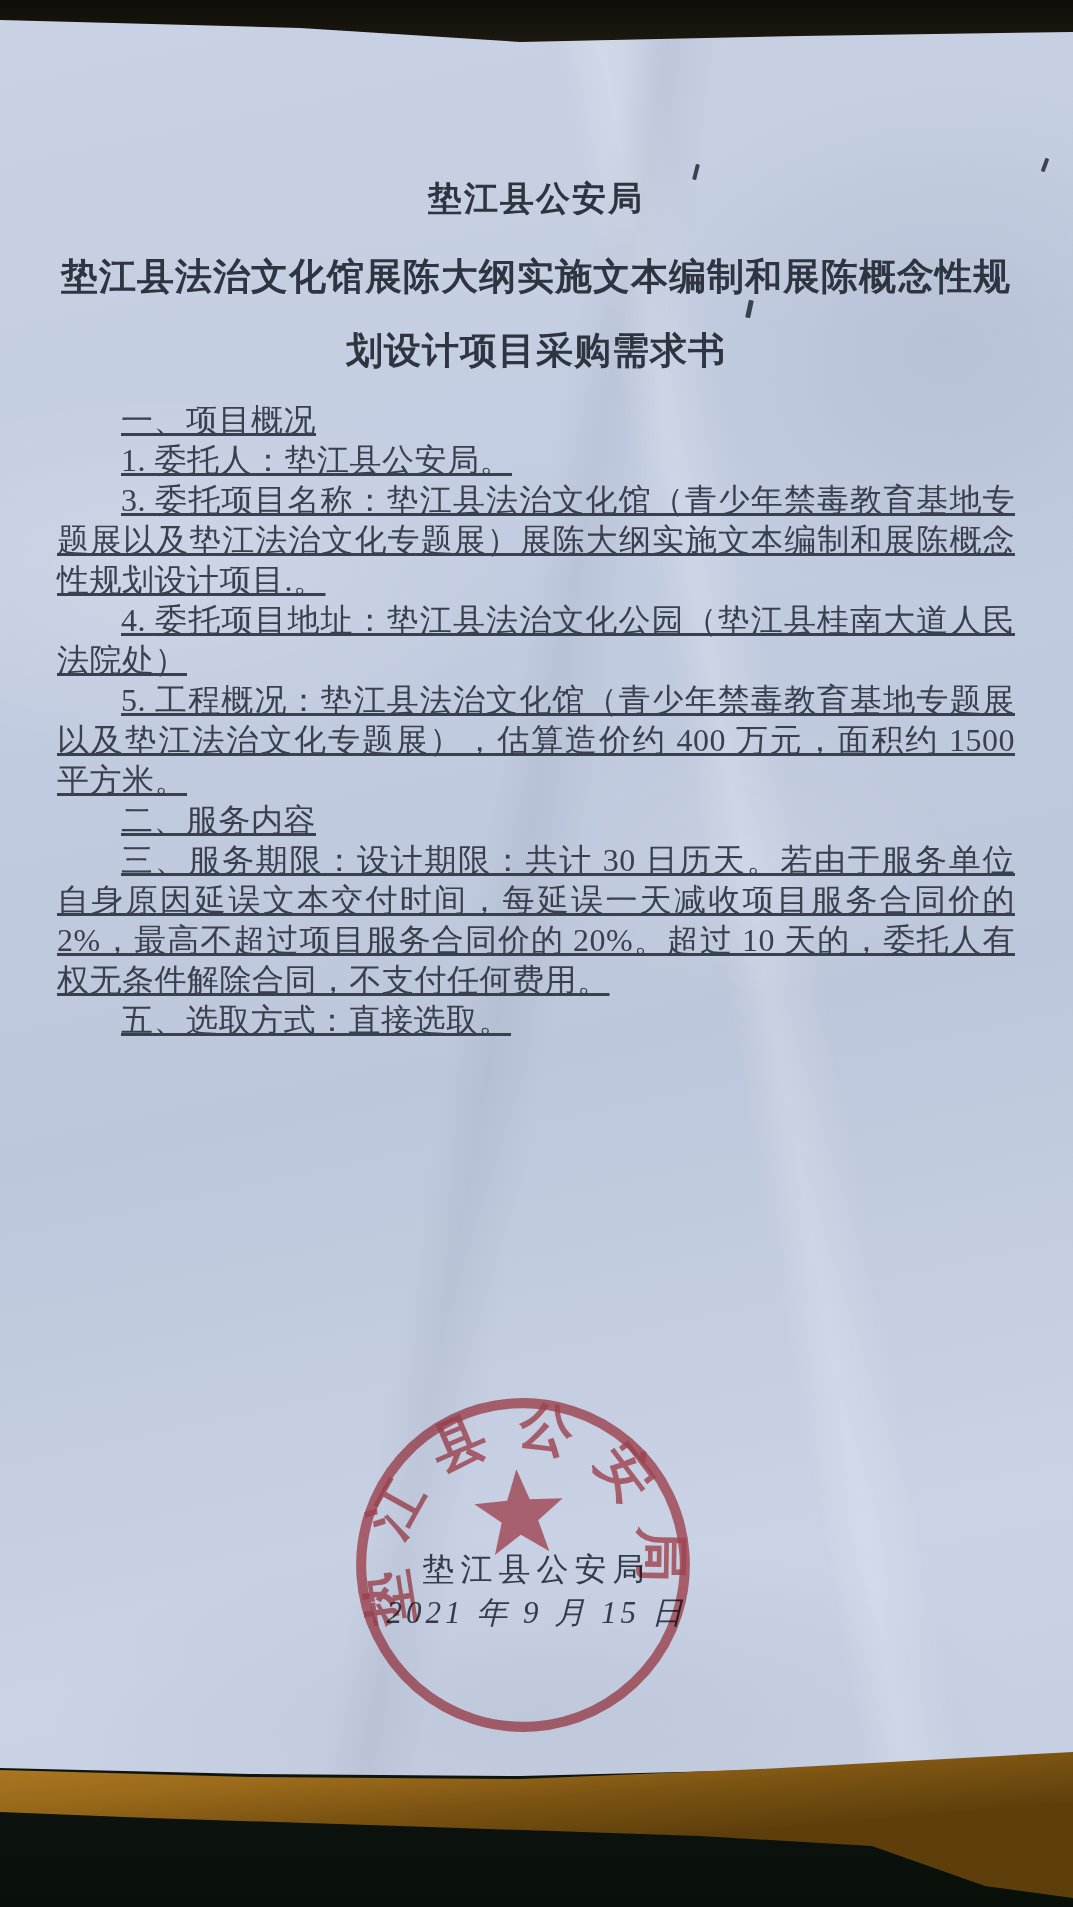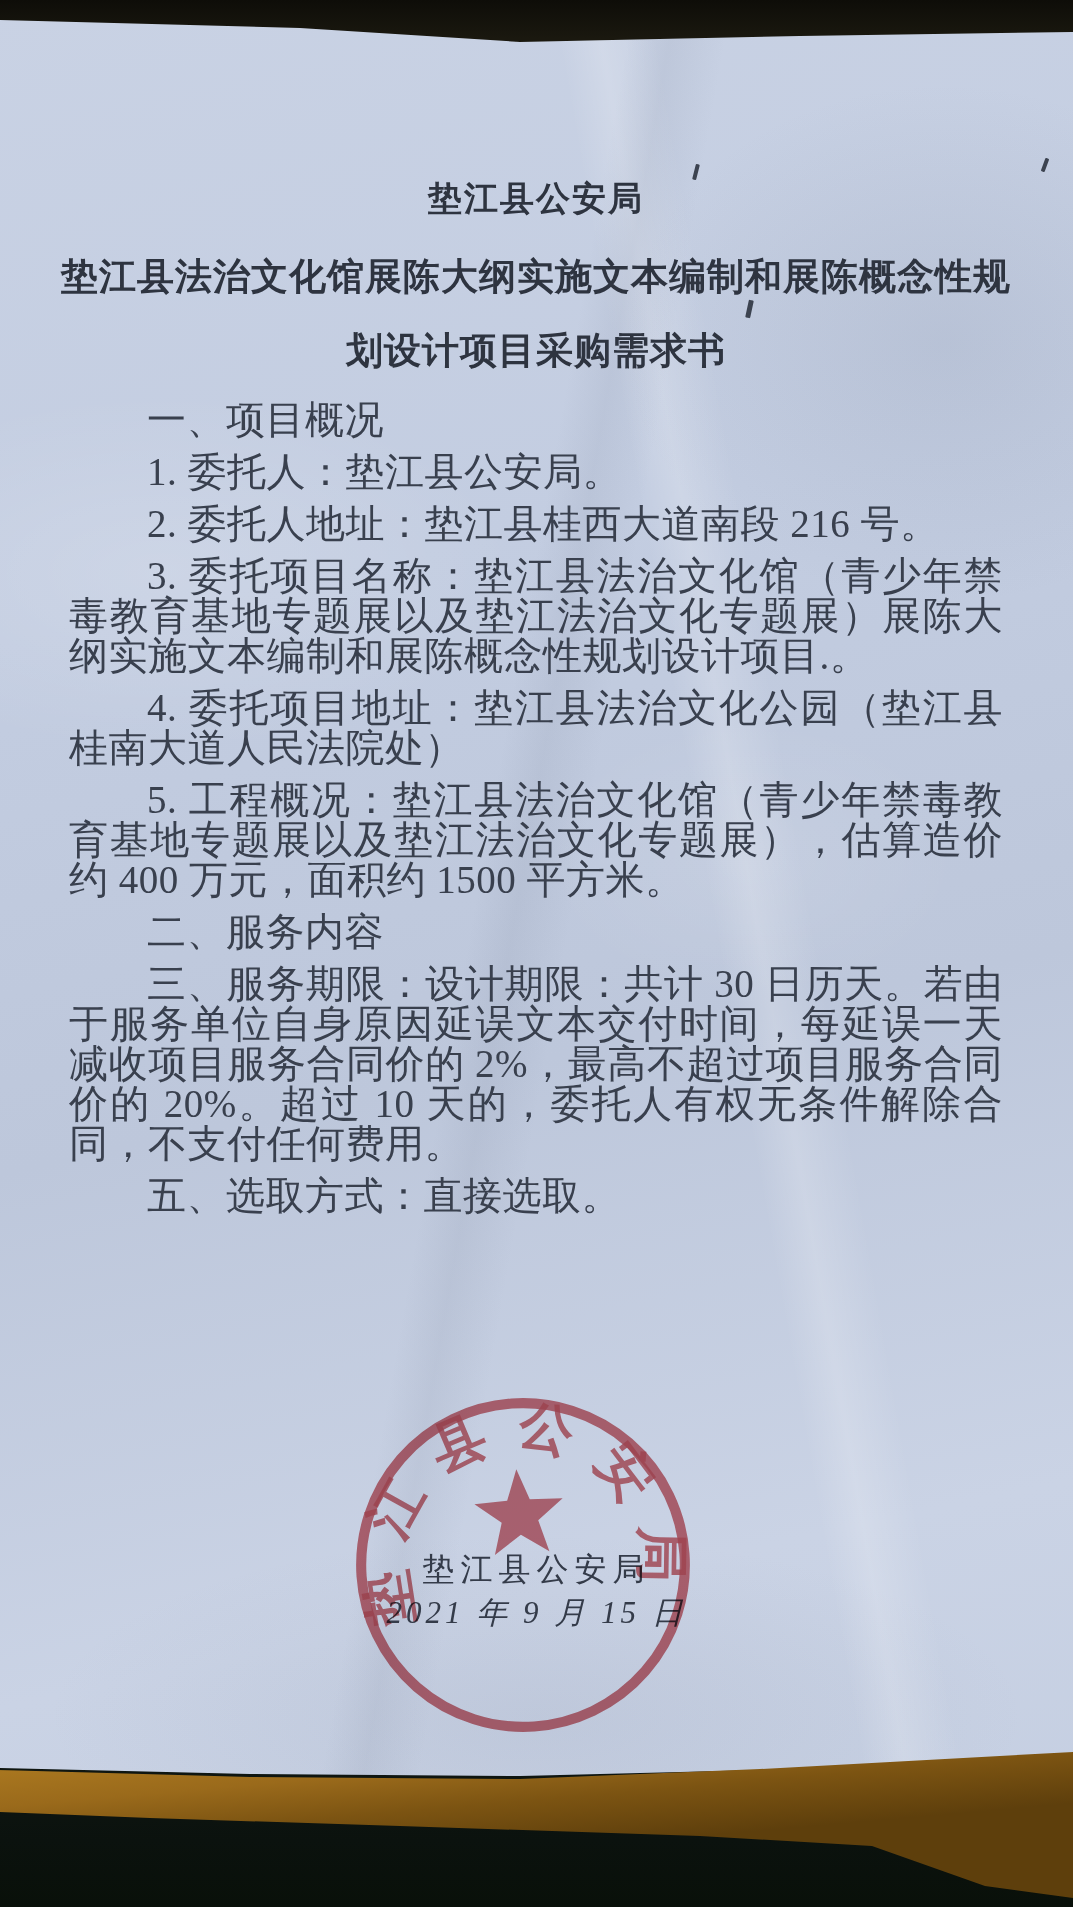--- a/index.html
+++ b/index.html
@@ -31,22 +31,22 @@
       linear-gradient(100deg,transparent 45%,rgba(108,118,140,.10) 48%,transparent 52%),
       linear-gradient(80deg,transparent 63%,rgba(255,255,255,.18) 66%,transparent 70%),
       radial-gradient(ellipse 700px 260px at 50% 90%,rgba(125,135,158,.13),transparent 70%),
       radial-gradient(ellipse 300px 200px at 70% 45%,rgba(255,255,255,.10),transparent 70%);}
   
   .doc{position:absolute;left:57px;top:178px;width:958px;z-index:2;color:#39404e;}
   .org-title{margin:0 0 22px 0;text-align:center;font-size:34px;line-height:40px;font-weight:bold;
     color:#2e3440;font-family:"Liberation Sans","DejaVu Sans",sans-serif;letter-spacing:2px;}
   .doc-title{margin:0 0 12px 0;text-align:center;font-size:37px;line-height:74px;font-weight:bold;
     color:#2e3440;font-family:"Liberation Sans","DejaVu Sans",sans-serif;letter-spacing:1px;}
-  .body-text p{margin:12px;font-size:39px;line-height:40px;letter-spacing:.5px;
-    text-indent:2em;text-align:justify;}
+  .body-text p{margin:0;font-size:32px;line-height:40px;letter-spacing:.5px;
+    text-indent:2em;text-align:justify;text-decoration:underline;}
   
   .sign{position:absolute;left:0;top:1547px;width:1073px;text-align:center;z-index:2;color:#343b49;}
   .sign-org{font-size:32px;line-height:44px;letter-spacing:6px;}
   .sign-date{font-size:31px;line-height:44px;letter-spacing:4px;font-style:italic;}
   
   .seal{position:absolute;left:346px;top:1388px;width:354px;height:354px;z-index:3;
     mix-blend-mode:multiply;opacity:.88;transform:rotate(-4deg);}
   
   .speck{position:absolute;background:#3c4350;z-index:2;border-radius:1px;}
   .speck.a{left:694px;top:164px;width:4px;height:16px;transform:rotate(14deg);}
@@ -69,21 +69,20 @@
 
   <div class="doc">
     <h1 class="org-title">垫江县公安局</h1>
     <h2 class="doc-title">
       <span>垫江县法治文化馆展陈大纲实施文本编制和展陈概念性规</span><br>
       <span>划设计项目采购需求书</span>
     </h2>
     <div class="body-text">
       <p>一、项目概况</p>
       <p>1. 委托人：垫江县公安局。</p>
-      <p>2. 委托人地址：垫江县桂西大道南段 216 号。</p>
       <p>3. 委托项目名称：垫江县法治文化馆（青少年禁毒教育基地专题展以及垫江法治文化专题展）展陈大纲实施文本编制和展陈概念性规划设计项目.。</p>
       <p>4. 委托项目地址：垫江县法治文化公园（垫江县桂南大道人民法院处）</p>
       <p>5. 工程概况：垫江县法治文化馆（青少年禁毒教育基地专题展以及垫江法治文化专题展），估算造价约 400 万元，面积约 1500 平方米。</p>
       <p>二、服务内容</p>
       <p>三、服务期限：设计期限：共计 30 日历天。若由于服务单位自身原因延误文本交付时间，每延误一天减收项目服务合同价的 2%，最高不超过项目服务合同价的 20%。超过 10 天的，委托人有权无条件解除合同，不支付任何费用。</p>
       <p>五、选取方式：直接选取。</p>
     </div>
   </div>
 
   <div class="sign">

